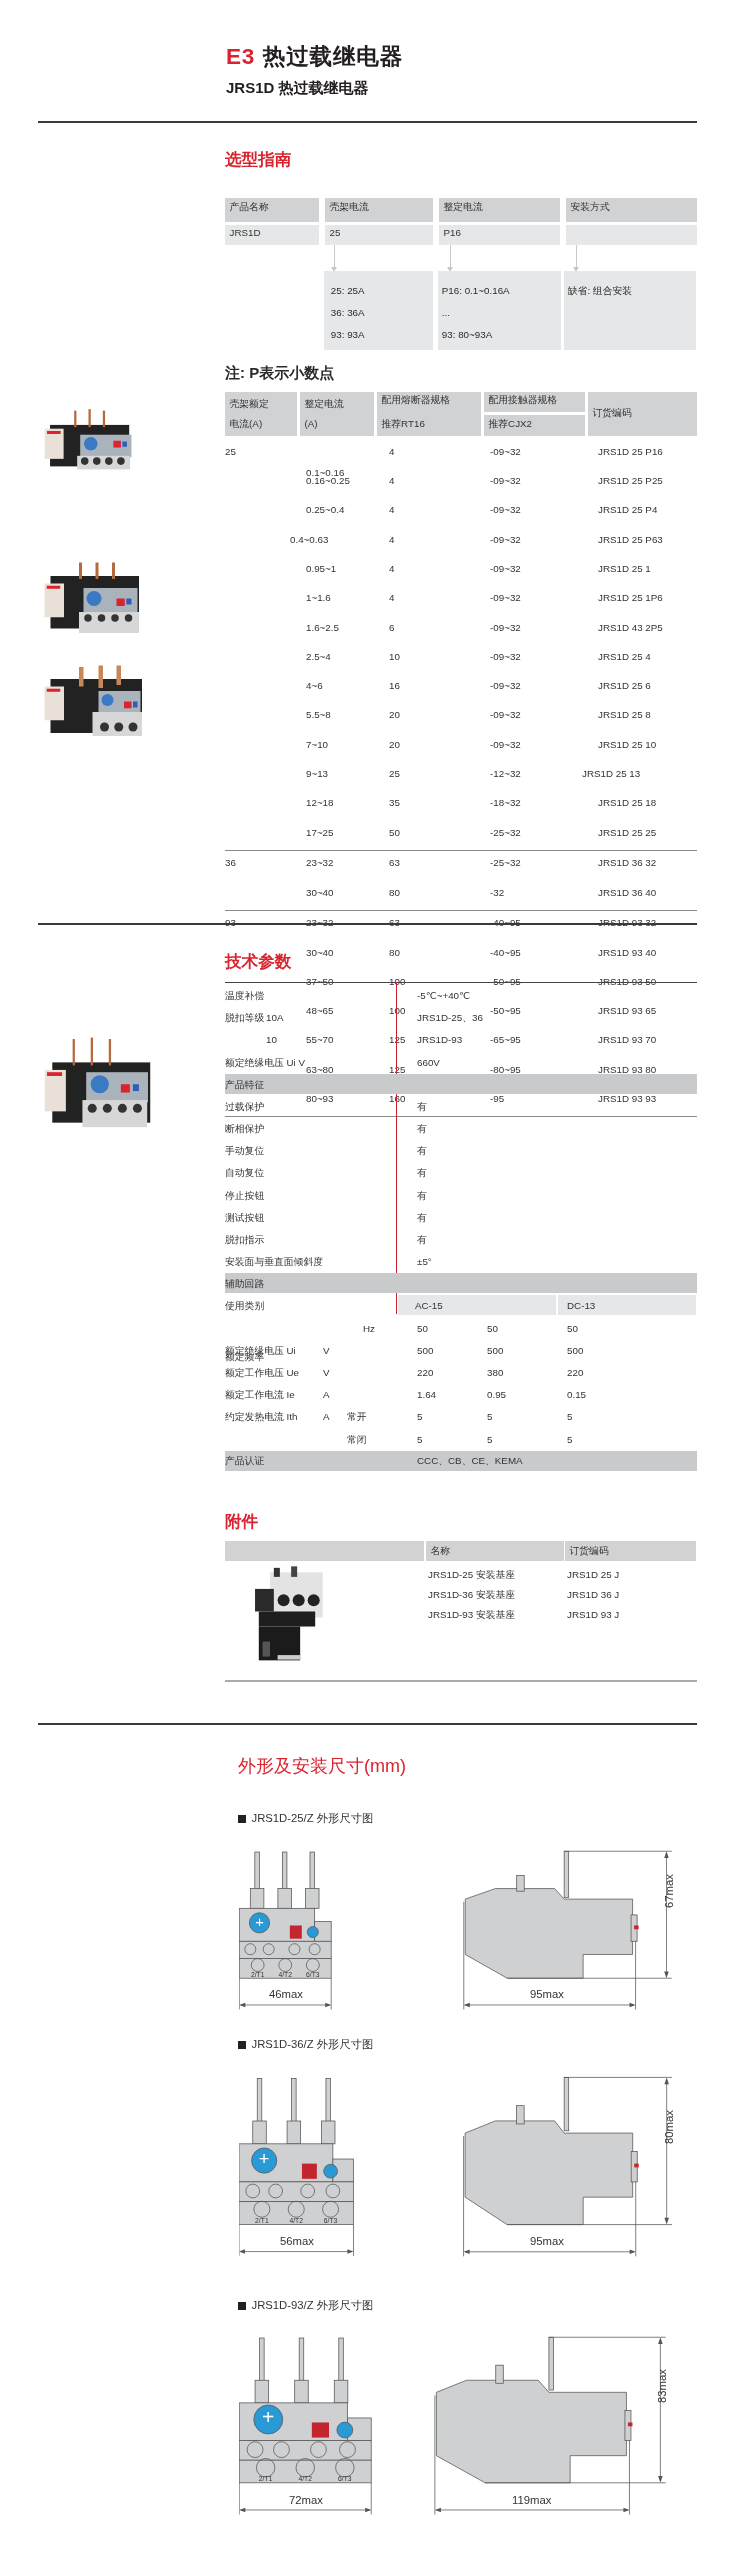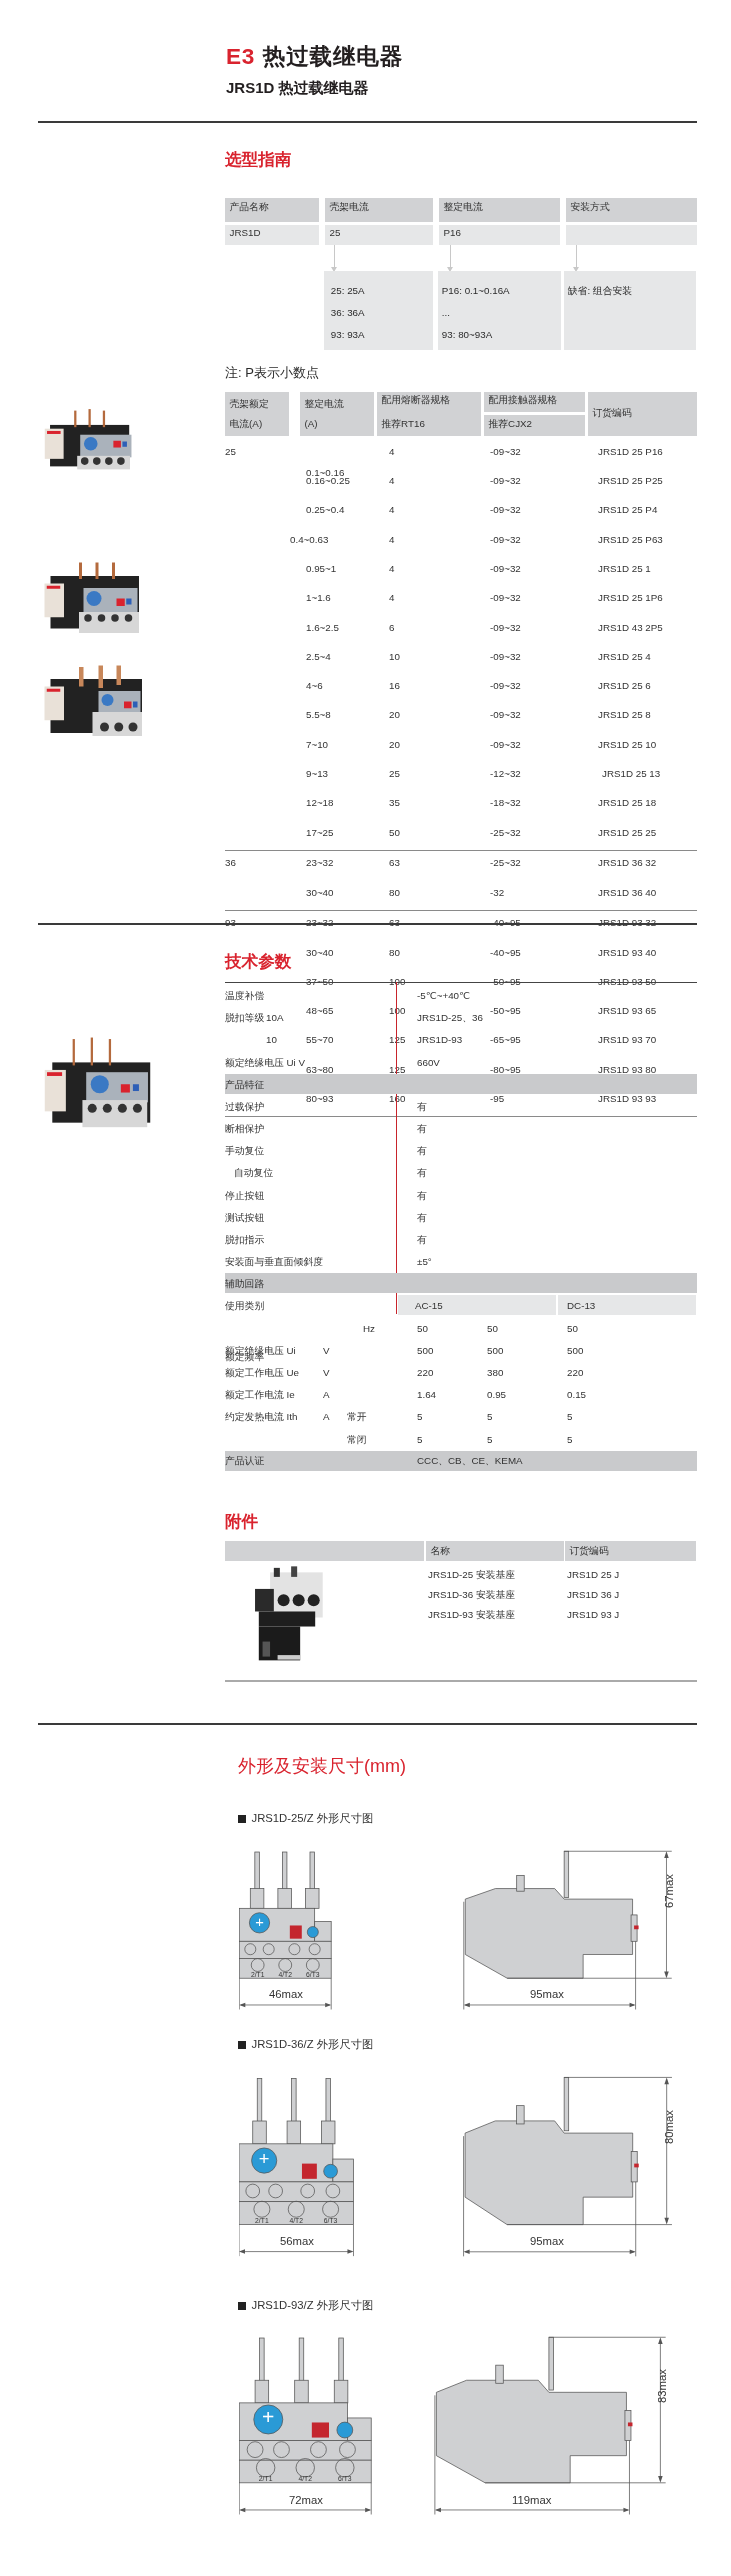--- a/index.html
+++ b/index.html
@@ -56,25 +56,25 @@
     <div>93: 93A</div>
   </div>
   <div class="abs lt" style="left:438px; top:271px; width:123px; height:79px; padding:9px 3.8px; font-size:9.8px; line-height:22px;">
     <div>P16: 0.1~0.16A</div>
     <div>...</div>
     <div>93: 80~93A</div>
   </div>
   <div class="abs lt" style="left:564px; top:271px; width:132px; height:79px; padding:9px 3.8px; font-size:9.8px; line-height:22px;">
     <div>缺省: 组合安装</div>
   </div>
-  <div class="abs" style="left:225px; top:364px; font-size:13px;">注: P表示小数点</div>
+  <div class="abs" style="left:225px; top:364px; font-size:15px;font-weight:bold;">注: P表示小数点</div>
 </div>
 
 <div>
-  <div class="abs hdr" style="left:225px; top:392px; width:64px; height:44px; line-height:20.4px; padding-top:1.5px;">
+  <div class="abs hdr" style="left:225px; top:392px; width:72px; height:44px; line-height:20.4px; padding-top:1.5px;">
     <div>壳架额定</div>
     <div>电流(A)</div>
   </div>
   <div class="abs hdr" style="left:300px; top:392px; width:74px; height:44px; line-height:20.4px; padding-top:1.5px;">
     <div>整定电流</div>
     <div>(A)</div>
   </div>
   <div class="abs hdr" style="left:377px; top:392px; width:104px; height:36px; padding-top:2.3px;">配用熔断器规格</div>
   <div class="abs hdr" style="left:377px; top:415px; width:104px; height:21px; padding-top:3px;">推荐RT16</div>
   <div class="abs hdr" style="left:484px; top:392px; width:101px; height:20.4px; padding-top:2.3px;">配用接触器规格</div>
@@ -146,21 +146,21 @@
       <div>
         <div class="cell" style="left: 306px; top: 739px;">7~10</div>
         <div class="cell" style="left: 389px; top: 739px;">20</div>
         <div class="cell" style="left: 490px; top: 739px;">-09~32</div>
         <div class="cell" style="left: 598px; top: 739px;">JRS1D 25 10</div>
       </div>
       <div>
         <div class="cell" style="left: 306px; top: 768px;">9~13</div>
         <div class="cell" style="left: 389px; top: 768px;">25</div>
         <div class="cell" style="left: 490px; top: 768px;">-12~32</div>
-        <div class="cell" style="left: 602px; top: 768px; text-align: center;">JRS1D 25 13</div>
+        <div class="cell" style="left: 582px; top: 768px; text-align: center;">JRS1D 25 13</div>
       </div>
       <div>
         <div class="cell" style="left: 306px; top: 797px;">12~18</div>
         <div class="cell" style="left: 389px; top: 797px;">35</div>
         <div class="cell" style="left: 490px; top: 797px;">-18~32</div>
         <div class="cell" style="left: 598px; top: 797px;">JRS1D 25 18</div>
       </div>
       <div>
         <div class="cell" style="left: 306px; top: 827px;">17~25</div>
         <div class="cell" style="left: 389px; top: 827px;">50</div>
@@ -318,21 +318,21 @@
       <div class="cell" style="left: 266px; top: 1057px;"></div>
       <div class="cell" style="left: 417px; top: 1057px;">660V</div>
       <div class="grey-band" style="left: 225px; width: 472px; top: 1074px; height: 19.6px;"></div>
       <div class="cell" style="left: 225px; top: 1079px;">产品特征</div>
       <div class="cell" style="left: 225px; top: 1101px;">过载保护</div>
       <div class="cell" style="left: 417px; top: 1101px;">有</div>
       <div class="cell" style="left: 225px; top: 1123px;">断相保护</div>
       <div class="cell" style="left: 417px; top: 1123px;">有</div>
       <div class="cell" style="left: 225px; top: 1145px;">手动复位</div>
       <div class="cell" style="left: 417px; top: 1145px;">有</div>
-      <div class="cell" style="left: 225px; top: 1167px; margin-left: 9px;">自动复位</div>
+      <div class="cell" style="left: 225px; top: 1167px;">自动复位</div>
       <div class="cell" style="left: 417px; top: 1167px;">有</div>
       <div class="cell" style="left: 225px; top: 1190px;">停止按钮</div>
       <div class="cell" style="left: 417px; top: 1190px;">有</div>
       <div class="cell" style="left: 225px; top: 1212px;">测试按钮</div>
       <div class="cell" style="left: 417px; top: 1212px;">有</div>
       <div class="cell" style="left: 225px; top: 1234px;">脱扣指示</div>
       <div class="cell" style="left: 417px; top: 1234px;">有</div>
       <div class="cell" style="left: 225px; top: 1256px;">安装面与垂直面倾斜度</div>
       <div class="cell" style="left: 417px; top: 1256px;">±5°</div>
       <div class="grey-band" style="left: 225px; width: 472px; top: 1273px; height: 19.6px;"></div>

